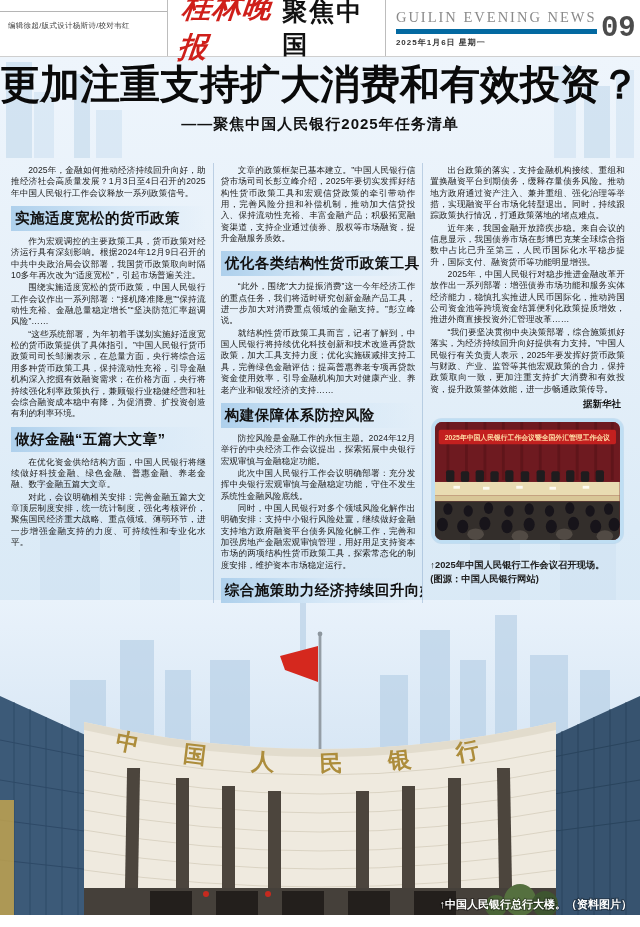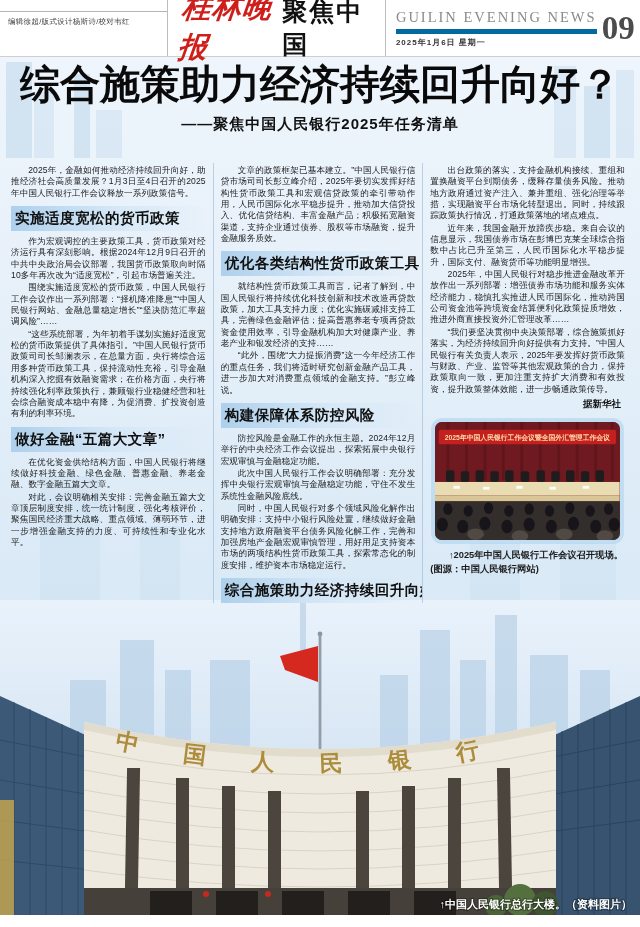--- a/index.html
+++ b/index.html
@@ -5,34 +5,34 @@
   html,body{margin:0;padding:0;background:#888;}
   .paper{
     position:relative;width:640px;height:927px;margin:0 auto;
     background:#ffffff;overflow:hidden;
     font-family:"Liberation Sans","DejaVu Sans",sans-serif;
     -webkit-font-smoothing:antialiased;
   }
   
   .header{position:absolute;top:0;left:0;right:0;height:56px;background:#fff;
     border-bottom:1px solid #cfcfcf;display:flex;align-items:stretch;z-index:5;}
-  .header-left{width:198px;display:flex;align-items:center;padding:0 6px 25px 8px;
+  .header-left{width:198px;display:flex;align-items:flex-end;padding:0 6px 25px 8px;
     border-top:1px solid #b5b5b5;margin-top:11px;}
   .editors{font-size:7.5px;color:#444;letter-spacing:.3px;}
   .header-center{display:flex;align-items:center;border-left:1px solid #bdbdbd;padding:6px 10px 6px 12px;}
   .masthead{font-size:29px;font-weight:900;font-style:italic;color:#cf1f1a;
     letter-spacing:1px;transform:skewX(-6deg);font-family:"DejaVu Serif","Liberation Serif",serif;}
   .section-title{font-size:25px;font-weight:900;color:#111;margin-left:10px;letter-spacing:2px;}
   .header-right{flex:1;border-left:1px solid #bdbdbd;margin-left:10px;padding:9px 0 0 10px;}
   .en-name{font-family:"Liberation Serif","DejaVu Serif",serif;font-size:14.5px;color:#8a8a8a;
     letter-spacing:2px;white-space:nowrap;}
   .date-line{font-size:8px;color:#333;border-top:5px solid #0369a1;margin-top:3px;padding-top:3px;
     font-weight:700;letter-spacing:1px;}
   .page-num{width:56px;display:flex;align-items:center;justify-content:center;
-    font-size:33px;font-weight:900;color:#4c4c4c;font-family:Liberation Serif, serif;}
+    font-size:29px;font-weight:900;color:#4c4c4c;font-family:Liberation Mono, monospace;}
   
   .bg-area{position:absolute;top:56px;left:0;right:0;height:859px;
     background:linear-gradient(180deg,#eef5fc 0%,#e6f0f9 30%,#dcebf7 55%,#cfe2f2 100%);z-index:0;}
   .sil{position:absolute;background:#bdd5ea;opacity:.55;}
   .sil.light{background:#cfe1f1;opacity:.6;}
   
   .headline-wrap{position:absolute;top:62px;left:0;right:0;text-align:center;z-index:3;}
   .headline{font-size:40px;font-weight:900;color:#0a0a0a;letter-spacing:0px;line-height:1.1;}
   .subheadline{font-size:15px;font-weight:700;color:#111;margin-top:9px;letter-spacing:1px;}
   
@@ -42,21 +42,21 @@
   .col p{margin:0 0 1px 0;font-size:8.6px;line-height:1.32;color:#222;
     text-align:justify;text-indent:2em;letter-spacing:.1px;}
   .sec-head{margin:7px 0 5px 0;padding:3px 6px 3px 4px;font-size:14.5px;font-weight:900;color:#101010;
     background:linear-gradient(90deg,#aed0ec 0%,#d6e8f7 55%,rgba(214,232,247,0) 100%);
     letter-spacing:.5px;white-space:nowrap;}
   .byline{font-size:9.5px;font-weight:800;color:#111;text-align:right;margin-top:3px;padding-right:4px;}
   
   .photo-frame{margin:8px 2px 0 2px;border:3px solid #bfdef3;border-radius:10px;overflow:hidden;
     background:#7a1f24;line-height:0;box-shadow:0 0 0 1px rgba(160,200,230,.4);}
   .photo-frame svg{display:block;width:100%;height:118px;}
-  .photo-cap1{margin-top:6px;font-size:9.3px;font-weight:800;color:#1c1c1c;text-align:right;padding-right:2px;}
+  .photo-cap1{margin-top:16px;font-size:9.3px;font-weight:800;color:#1c1c1c;padding-right:2px;}
   .photo-cap2{font-size:9.3px;font-weight:800;color:#1c1c1c;padding-right:16px;margin-top:1px;}
   
   .building-wrap{position:absolute;left:0;right:0;top:600px;height:315px;z-index:2;line-height:0;}
   .building-wrap svg{display:block;width:640px;height:315px;}
 </style>
 </head>
 <body>
 
 <div class="paper">
 
@@ -83,43 +83,43 @@
       <span class="section-title">聚焦中国</span>
     </div>
     <div class="header-right">
       <div class="en-name">GUILIN EVENING NEWS</div>
       <div class="date-line">2025年1月6日  星期一</div>
     </div>
     <div class="page-num">09</div>
   </div>
 
   <div class="headline-wrap">
-    <div class="headline">综合施策助力经济持续回升向好？</div>
+    <div class="headline">更加注重支持扩大消费和有效投资？</div>
     <div class="subheadline">——聚焦中国人民银行2025年任务清单</div>
   </div>
 
   <div class="cols">
 
     <div class="col">
       <p>2025年，金融如何推动经济持续回升向好，助推经济社会高质量发展？1月3日至4日召开的2025年中国人民银行工作会议释放一系列政策信号。</p>
       <div class="sec-head">实施适度宽松的货币政策</div>
       <p>作为宏观调控的主要政策工具，货币政策对经济运行具有深刻影响。根据2024年12月9日召开的中共中央政治局会议部署，我国货币政策取向时隔10多年再次改为“适度宽松”，引起市场普遍关注。</p>
-      <p>围绕实施适度宽松的货币政策，中国人民银行工作会议作出一系列部署：“择机降准降息”“中国人民银行网站、金融总量稳定增长”“坚决防范汇率超调风险”……</p>
+      <p>围绕实施适度宽松的货币政策，中国人民银行工作会议作出一系列部署：“择机降准降息”“保持流动性充裕、金融总量稳定增长”“坚决防范汇率超调风险”……</p>
       <p>“这些系统部署，为年初着手谋划实施好适度宽松的货币政策提供了具体指引。”中国人民银行货币政策司司长邹澜表示，在总量方面，央行将综合运用多种货币政策工具，保持流动性充裕，引导金融机构深入挖掘有效融资需求；在价格方面，央行将持续强化利率政策执行，兼顾银行业稳健经营和社会综合融资成本稳中有降，为促消费、扩投资创造有利的利率环境。</p>
       <div class="sec-head">做好金融“五篇大文章”</div>
       <p>在优化资金供给结构方面，中国人民银行将继续做好科技金融、绿色金融、普惠金融、养老金融、数字金融五篇大文章。</p>
       <p>对此，会议明确相关安排：完善金融五篇大文章顶层制度安排，统一统计制度，强化考核评价，聚焦国民经济重大战略、重点领域、薄弱环节，进一步增强金融支持的力度、可持续性和专业化水平。</p>
 
     </div>
 
     <div class="col">
-      <p>文章的政策框架已基本建立。”中国人民银行信贷市场司司长彭立峰介绍，2025年要切实发挥好结构性货币政策工具和宏观信贷政策的牵引带动作用，人民币国际化水平稳步提升，推动加大信贷投入、优化信贷结构、丰富金融产品；积极拓宽融资渠道，支持企业通过债券、股权等市场融资，提升金融服务质效。</p>
+      <p>文章的政策框架已基本建立。”中国人民银行信贷市场司司长彭立峰介绍，2025年要切实发挥好结构性货币政策工具和宏观信贷政策的牵引带动作用，完善风险分担和补偿机制，推动加大信贷投入、保持流动性充裕、丰富金融产品；积极拓宽融资渠道，支持企业通过债券、股权等市场融资，提升金融服务质效。</p>
       <div class="sec-head">优化各类结构性货币政策工具</div>
+      <p>“此外，围绕“大力提振消费”这一今年经济工作的重点任务，我们将适时研究创新金融产品工具，进一步加大对消费重点领域的金融支持。”彭立峰说。</p>
       <p>就结构性货币政策工具而言，记者了解到，中国人民银行将持续优化科技创新和技术改造再贷款政策，加大工具支持力度；优化实施碳减排支持工具，完善绿色金融评估；提高普惠养老专项再贷款资金使用效率，引导金融机构加大对健康产业、养老产业和银发经济的支持……</p>
-      <p>“此外，围绕“大力提振消费”这一今年经济工作的重点任务，我们将适时研究创新金融产品工具，进一步加大对消费重点领域的金融支持。”彭立峰说。</p>
       <div class="sec-head">构建保障体系防控风险</div>
       <p>防控风险是金融工作的永恒主题。2024年12月举行的中央经济工作会议提出，探索拓展中央银行宏观审慎与金融稳定功能。</p>
       <p>此次中国人民银行工作会议明确部署：充分发挥中央银行宏观审慎与金融稳定功能，守住不发生系统性金融风险底线。</p>
       <p>同时，中国人民银行对多个领域风险化解作出明确安排：支持中小银行风险处置，继续做好金融支持地方政府融资平台债务风险化解工作，完善和加强房地产金融宏观审慎管理，用好用足支持资本市场的两项结构性货币政策工具，探索常态化的制度安排，维护资本市场稳定运行。</p>
       <div class="sec-head">综合施策助力经济持续回升向好</div>
 
     </div>
 
     <div class="col">
       <p>出台政策的落实，支持金融机构接续、重组和置换融资平台到期债务，缓释存量债务风险。推动地方政府通过资产注入、兼并重组、强化治理等举措，实现融资平台市场化转型退出。同时，持续跟踪政策执行情况，打通政策落地的堵点难点。</p>

